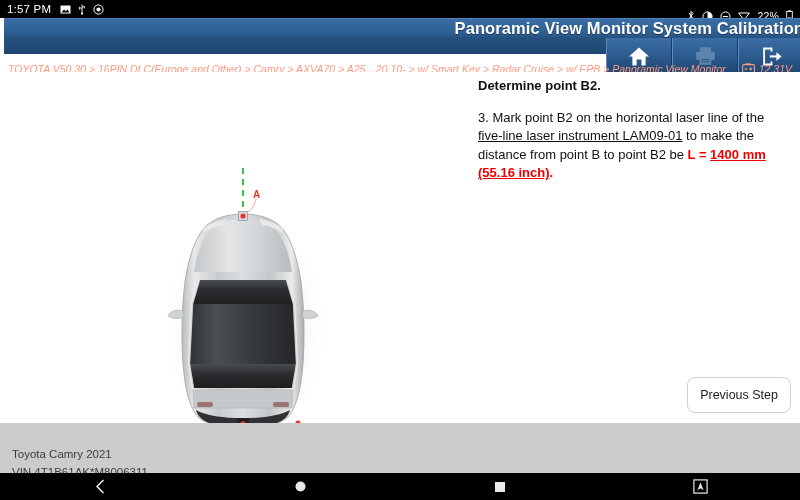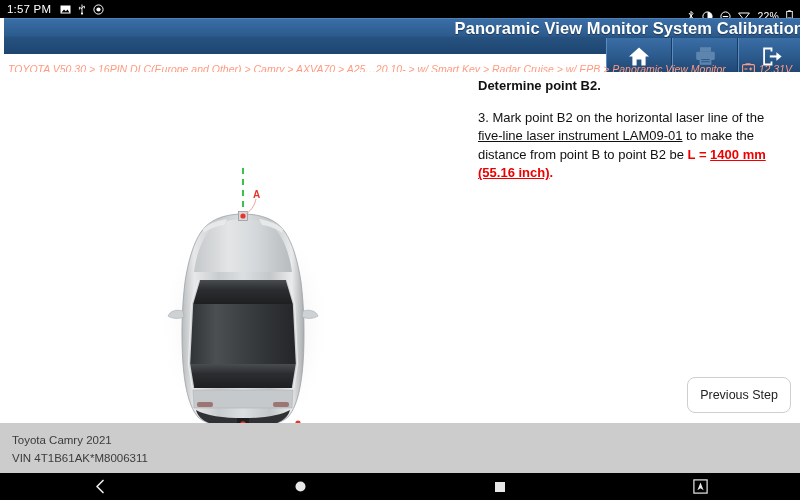--- a/index.html
+++ b/index.html
@@ -75,21 +75,21 @@
   .step-btn {
     min-width:93px; height:36px; padding:0 12px;
     background:#fff; border:1px solid #cfcfcf; border-radius:8px;
     display:flex; align-items:center; justify-content:center;
     font-size:12.5px; color:#222;
   }
 
   
   .footer {
     position:absolute; left:0; top:423px; width:800px; height:50px;
-    background:#cccccc; padding:9px 0 0 12px;
+    background:#cccccc; padding:23px 0 0 12px;
     font-size:11.5px; color:#3c3c3c; line-height:1.55;
   }
 
   
   .navbar {
     position:absolute; left:0; top:473px; width:800px; height:27px;
     background:#000; display:flex; align-items:center;
   }
   .nav-btn { flex:1; display:flex; align-items:center; justify-content:center; height:27px; }
 

